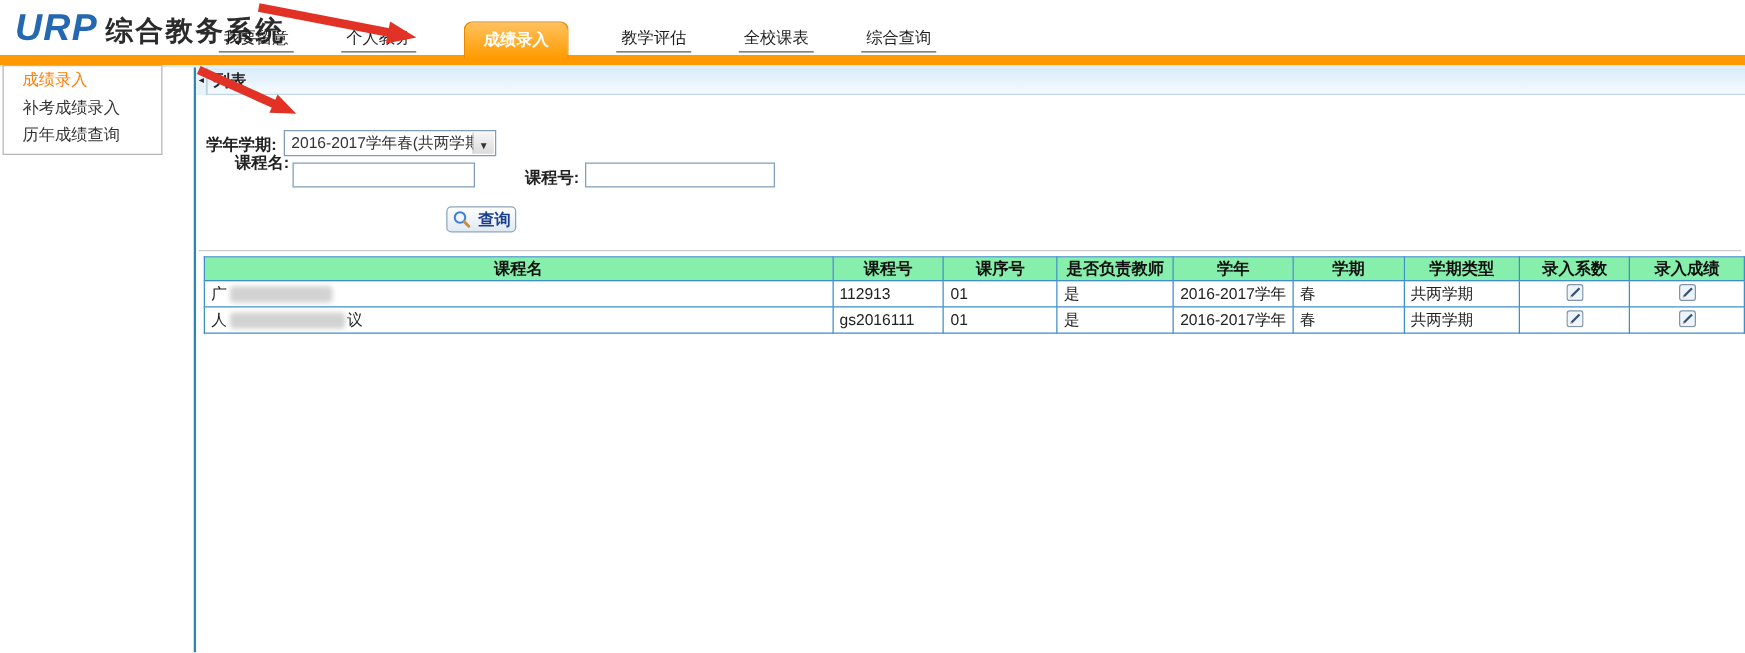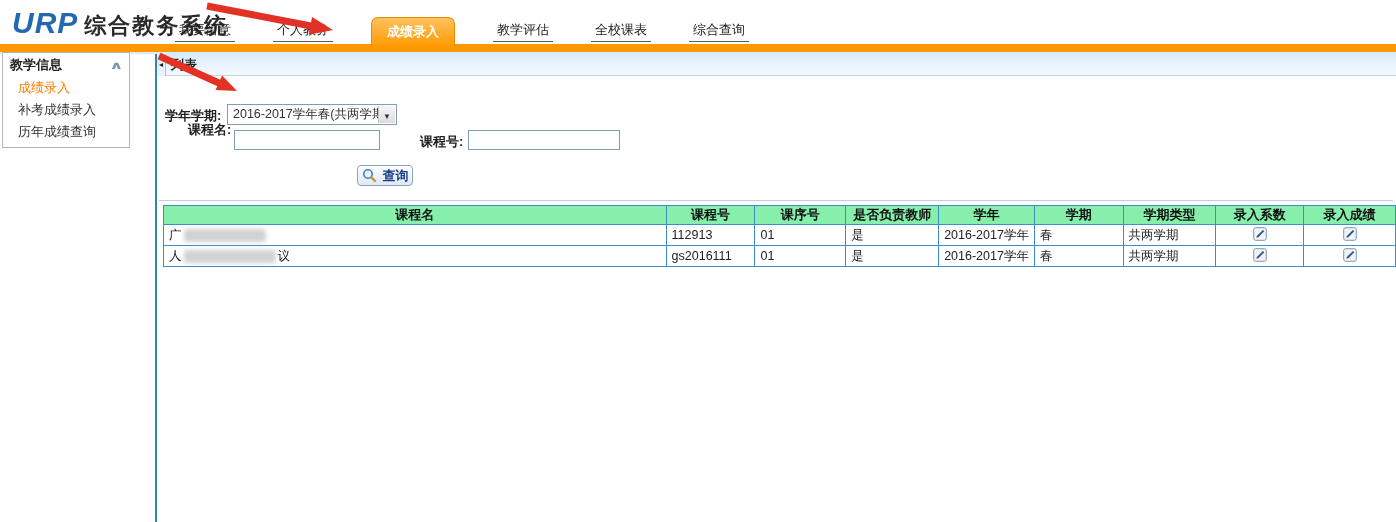--- a/index.html
+++ b/index.html
@@ -85,24 +85,20 @@
       <div class="tab">教学评估</div>
       <div class="tab">全校课表</div>
       <div class="tab">综合查询</div>
     </div>
   </div>
   <div class="orangebar"></div>
   <div class="underbar-line"></div>
 
   <div class="sidebar">
     <div class="menu-box">
-      <div class="menu-head">
-        <span>教学信息</span>
-        <span class="menu-chevron">∧</span>
-      </div>
       <div class="menu-item selected">成绩录入</div>
       <div class="menu-item">补考成绩录入</div>
       <div class="menu-item">历年成绩查询</div>
     </div>
   </div>
   <div class="vdivider"></div>
 
   <div class="main">
     <div class="panel-title">
       <span class="collapse-handle"><span>◄</span></span>

